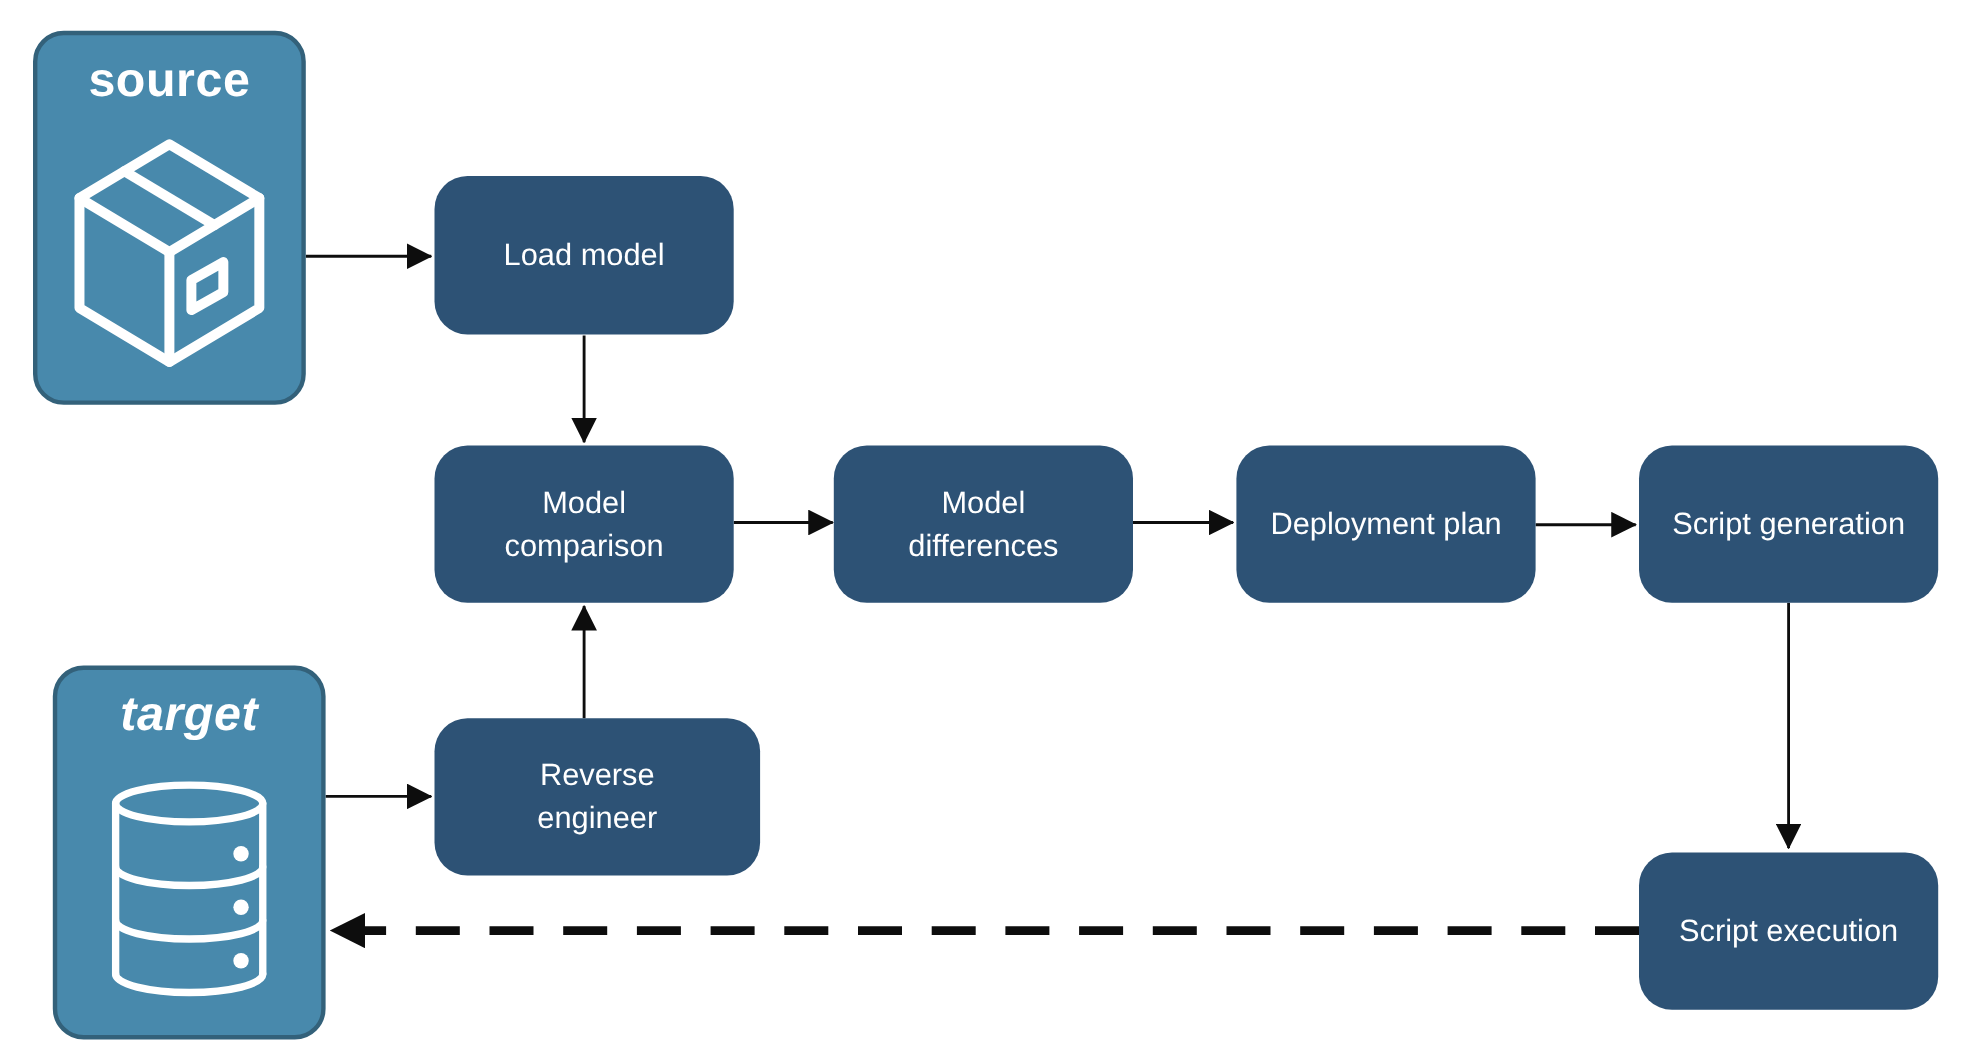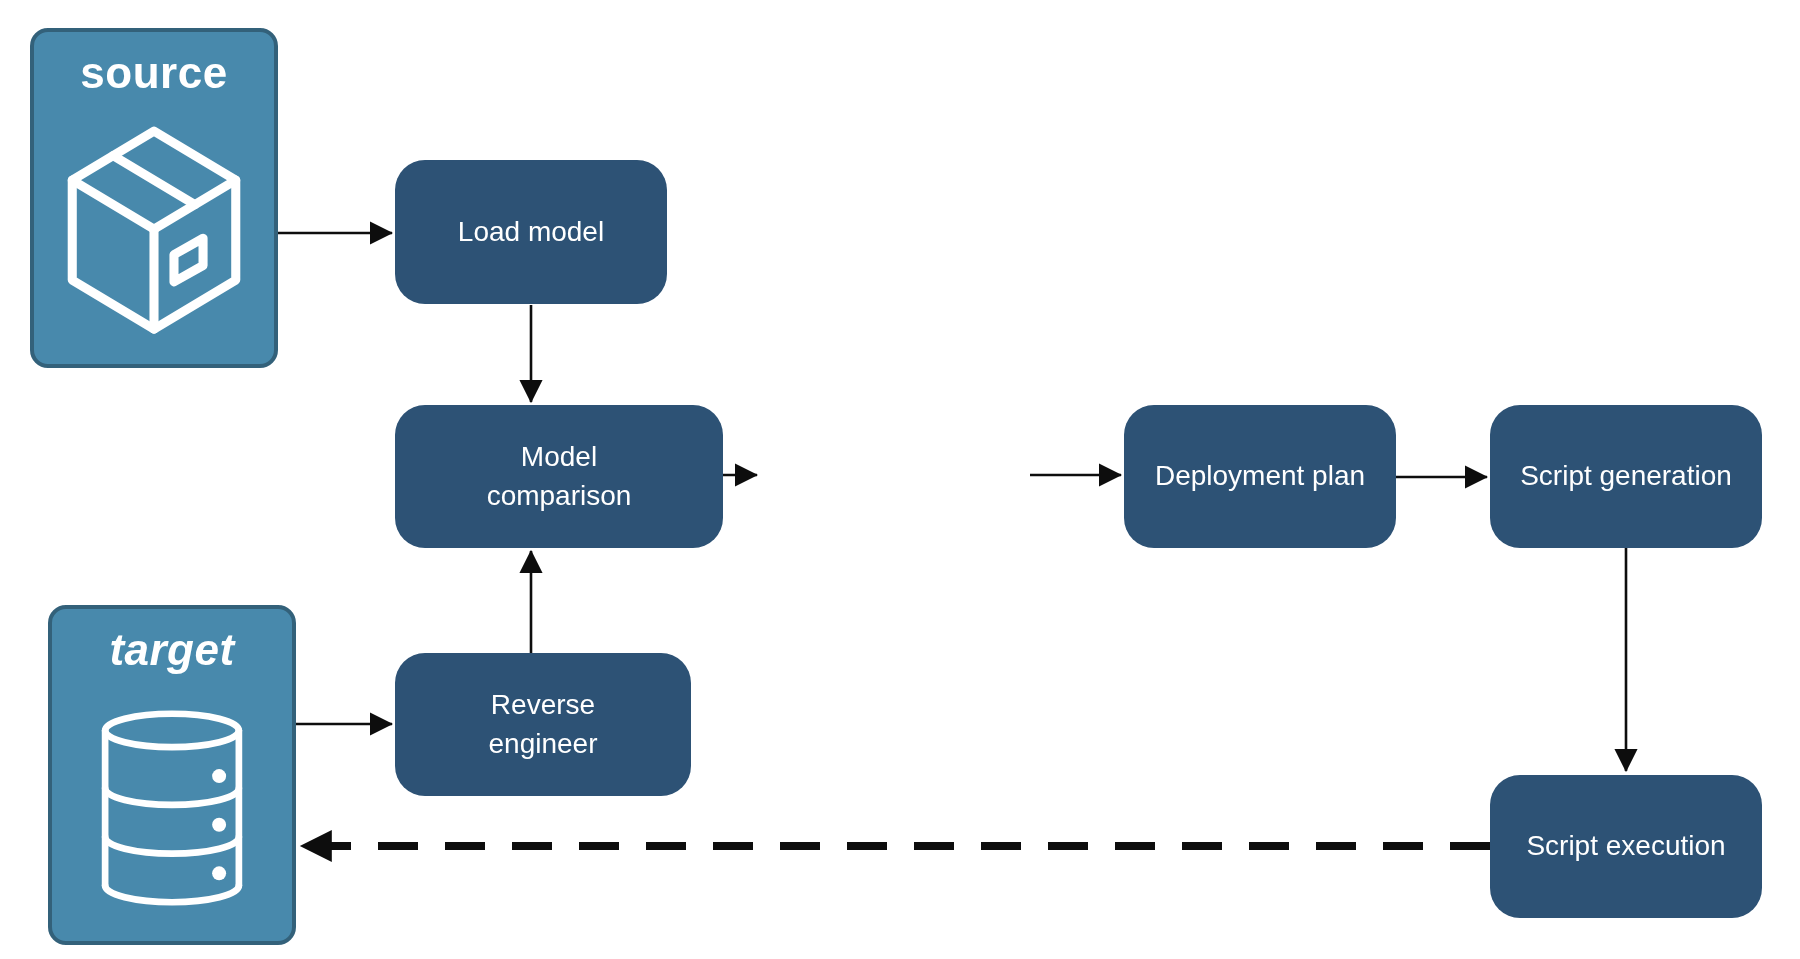--- a/index.html
+++ b/index.html
@@ -32,32 +32,32 @@
     border-radius:30px;
     display:flex;align-items:center;justify-content:center;
     color:var(--label-text);
   }
   .node-label{
     display:block;max-width:216px;
     font-size:28px;line-height:1.38;font-weight:400;
     text-align:center;color:var(--label-text);
   }
   #n-load-model{left:395px;top:160px;width:272px;height:144px;}
-  #n-model-comparison{left:395px;top:405px;width:328px;height:143px;}
+  #n-model-comparison{left:395px;top:405px;width:272px;height:143px;}
   #n-model-differences{left:758px;top:405px;width:272px;height:143px;}
   #n-deployment-plan{left:1124px;top:405px;width:272px;height:143px;}
   #n-script-generation{left:1490px;top:405px;width:272px;height:143px;}
   #n-reverse-engineer{left:395px;top:653px;width:296px;height:143px;}
   #n-script-execution{left:1490px;top:775px;width:272px;height:143px;}
 
   .endpoint{
     position:absolute;
     background:var(--endpoint-fill);
     border:4px solid var(--endpoint-border);
-    border-radius:18px;
+    border-radius:28px;
     display:flex;flex-direction:column;align-items:center;
     color:var(--label-text);
   }
   #ep-source{left:30px;top:28px;width:248px;height:340px;}
   #ep-target{left:48px;top:605px;width:248px;height:340px;font-style:italic;}
   .ep-label{
     margin-top:16px;
     font-size:44px;font-weight:700;letter-spacing:0.5px;
     color:var(--label-text);text-align:center;
   }
@@ -119,20 +119,23 @@
       </svg>
     </div>
   </div>
 
   <div class="node" id="n-load-model">
     <span class="node-label">Load model</span>
   </div>
   <div class="node" id="n-model-comparison">
     <span class="node-label">Model comparison</span>
   </div>
+  <div class="node" id="n-model-differences">
+    <span class="node-label">Model differences</span>
+  </div>
   <div class="node" id="n-deployment-plan">
     <span class="node-label">Deployment plan</span>
   </div>
   <div class="node" id="n-script-generation">
     <span class="node-label">Script generation</span>
   </div>
   <div class="node" id="n-reverse-engineer">
     <span class="node-label">Reverse engineer</span>
   </div>
   <div class="node" id="n-script-execution">

